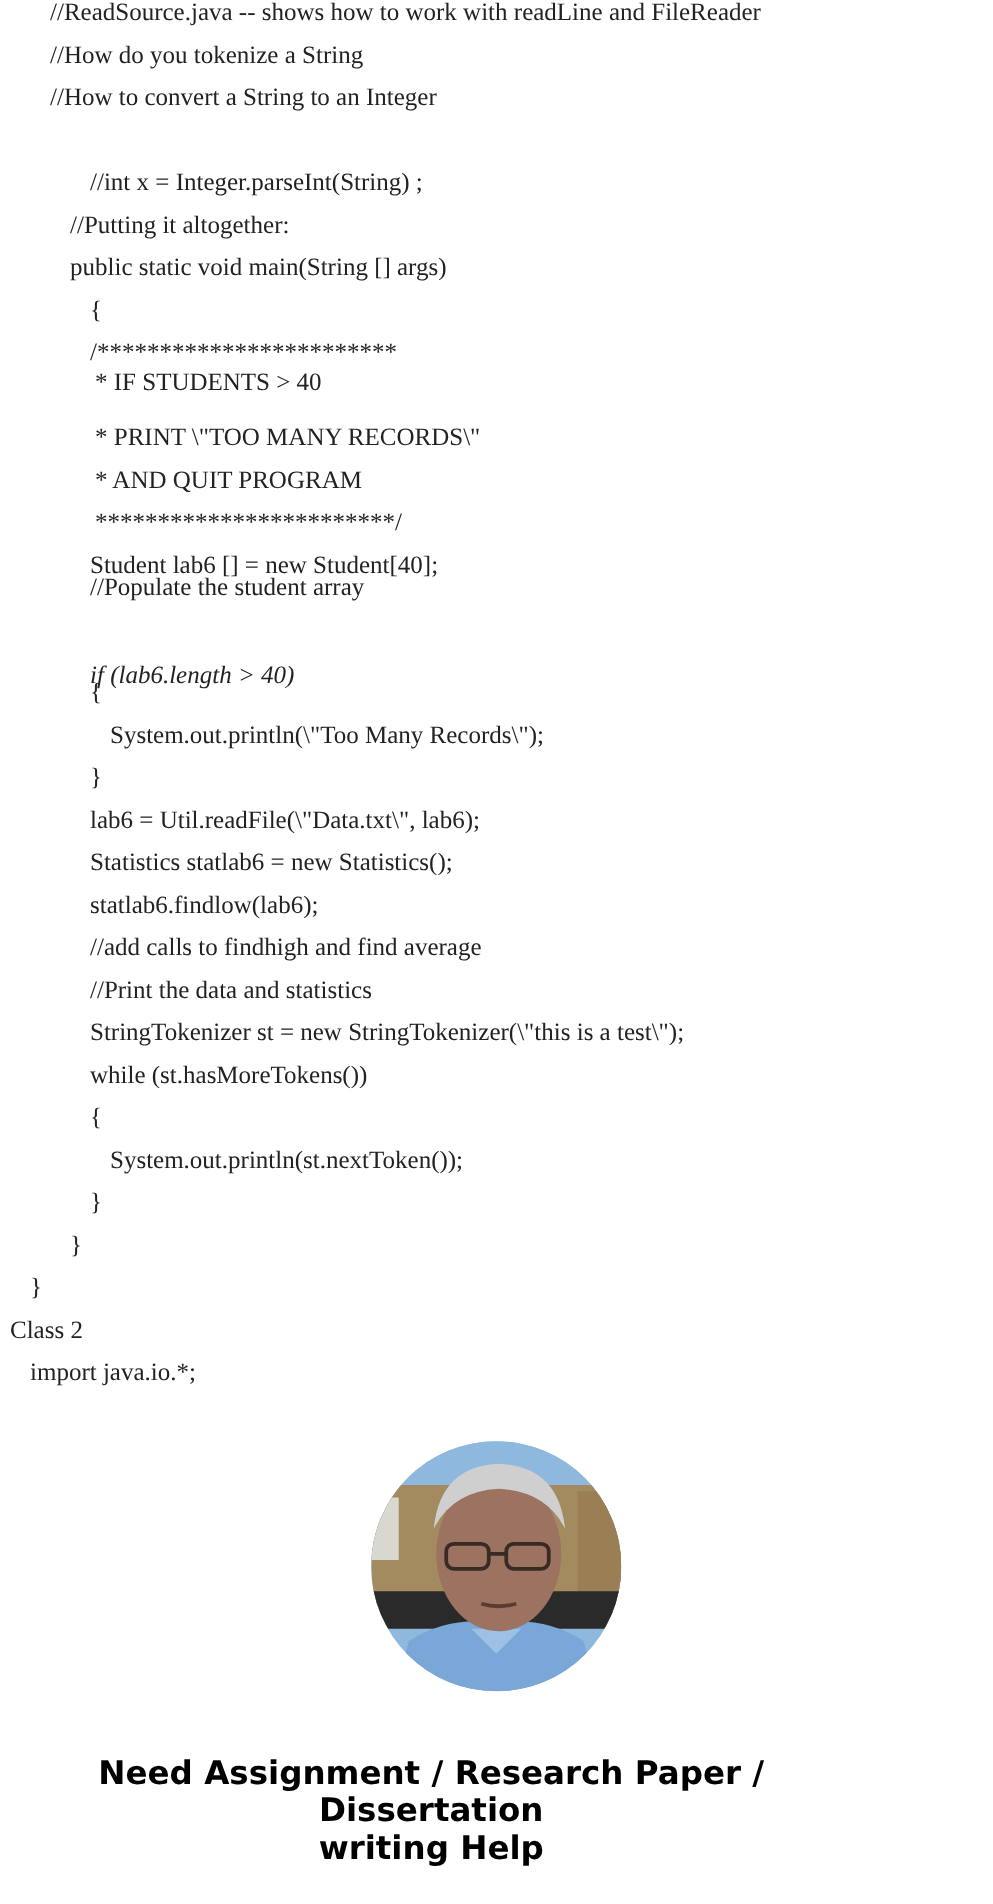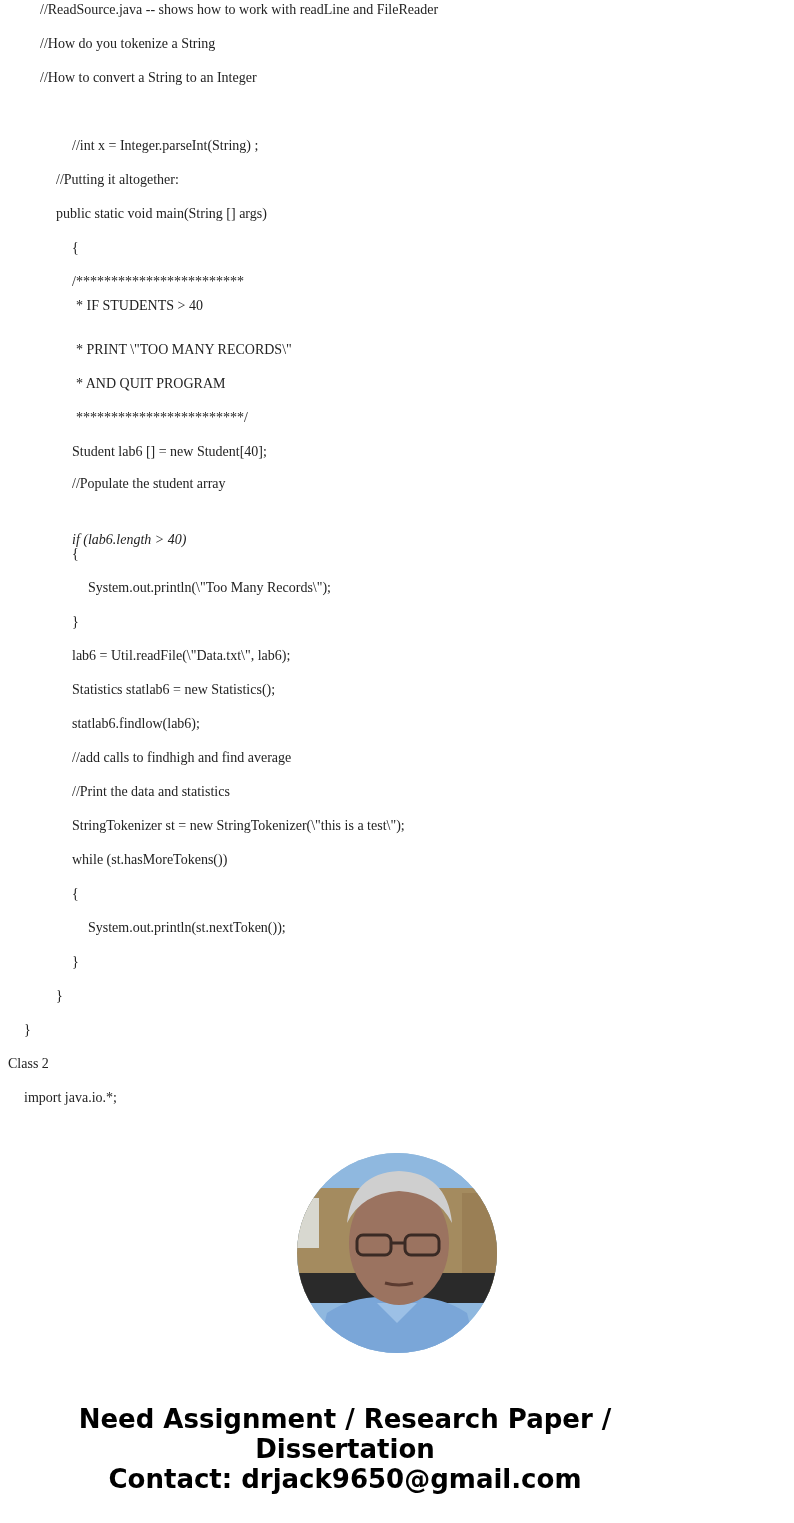--- a/index.html
+++ b/index.html
@@ -1,18 +1,18 @@
 <!DOCTYPE html>
 <html><head>
 <meta charset="utf-8">
 <style>
   html, body { margin:0; padding:0; background:#ffffff; }
   body { width:794px; height:1523px; position:relative; overflow:hidden;
          font-family:"Liberation Serif", serif; color:#222222; }
-  .line { position:absolute; font-size:14px; line-height:20px; white-space:pre; }
+  .line { position:absolute; font-size:20px; line-height:20px; white-space:pre; }
   .avatar { position:absolute; left:297px; top:1153px; width:200px; height:200px; border-radius:50%;
             overflow:hidden; background:#8fb6d8; }
   .footer { position:absolute; left:0; top:1404px; width:690px; text-align:center;
             font-family:"DejaVu Sans", sans-serif; font-weight:bold; font-size:26px; line-height:30px; color:#000; }
   .footer div { display:block; }
 </style>
 </head>
 <body>
 
 <div id="code">
@@ -22,21 +22,21 @@
     <div class="line" style="left: 72px; top: 136px;">//int x = Integer.parseInt(String) ;</div>
     <div class="line" style="left: 56px; top: 170px;">//Putting it altogether:</div>
     <div class="line" style="left: 56px; top: 204px; text-align: right;">public static void main(String [] args)</div>
     <div class="line" style="left: 72px; top: 238px;">{</div>
     <div class="line" style="left: 72px; top: 272px;">/************************</div>
     <div class="line" style="left: 76px; top: 296px;">* IF STUDENTS &gt; 40</div>
     <div class="line" style="left: 76px; top: 340px;">* PRINT \"TOO MANY RECORDS\"</div>
     <div class="line" style="left: 76px; top: 374px;">* AND QUIT PROGRAM</div>
     <div class="line" style="left: 76px; top: 408px;">************************/</div>
     <div class="line" style="left: 72px; top: 442px;">Student lab6 [] = new Student[40];</div>
-    <div class="line" style="left: 72px; top: 474px;">//Populate the student array</div>
+    <div class="line" style="left: 72px; top: 460px;">//Populate the student array</div>
     <div class="line" style="left: 72px; top: 530px; font-style: italic;">if (lab6.length &gt; 40)</div>
     <div class="line" style="left: 72px; top: 544px;">{</div>
     <div class="line" style="left: 88px; top: 578px;">System.out.println(\"Too Many Records\");</div>
     <div class="line" style="left: 72px; top: 612px;">}</div>
     <div class="line" style="left: 72px; top: 646px;">lab6 = Util.readFile(\"Data.txt\", lab6);</div>
     <div class="line" style="left: 72px; top: 680px;">Statistics statlab6 = new Statistics();</div>
     <div class="line" style="left: 72px; top: 714px;">statlab6.findlow(lab6);</div>
     <div class="line" style="left: 72px; top: 748px; text-align: right;">//add calls to findhigh and find average</div>
     <div class="line" style="left: 72px; top: 782px;">//Print the data and statistics</div>
     <div class="line" style="left: 72px; top: 816px;">StringTokenizer st = new StringTokenizer(\"this is a test\");</div>
@@ -63,14 +63,14 @@
     <path d="M50 70 Q55 20 102 18 Q150 20 155 70 Q140 40 102 38 Q65 40 50 70 Z" fill="#cfcfcf"></path>
     <rect x="60" y="82" width="34" height="20" rx="6" fill="none" stroke="#3a2a24" stroke-width="3"></rect>
     <rect x="108" y="82" width="34" height="20" rx="6" fill="none" stroke="#3a2a24" stroke-width="3"></rect>
     <line x1="94" y1="90" x2="108" y2="90" stroke="#3a2a24" stroke-width="3"></line>
     <path d="M88 130 Q102 134 116 130" stroke="#5b3b30" stroke-width="3" fill="none"></path>
   </svg>
 </div>
 
 <div class="footer">
   <div>Need Assignment / Research Paper / Dissertation</div>
-  <div>Contact: drjack9650@gmail.com</div>
+  <div>writing Help</div>
 </div>
 
 </body></html>

